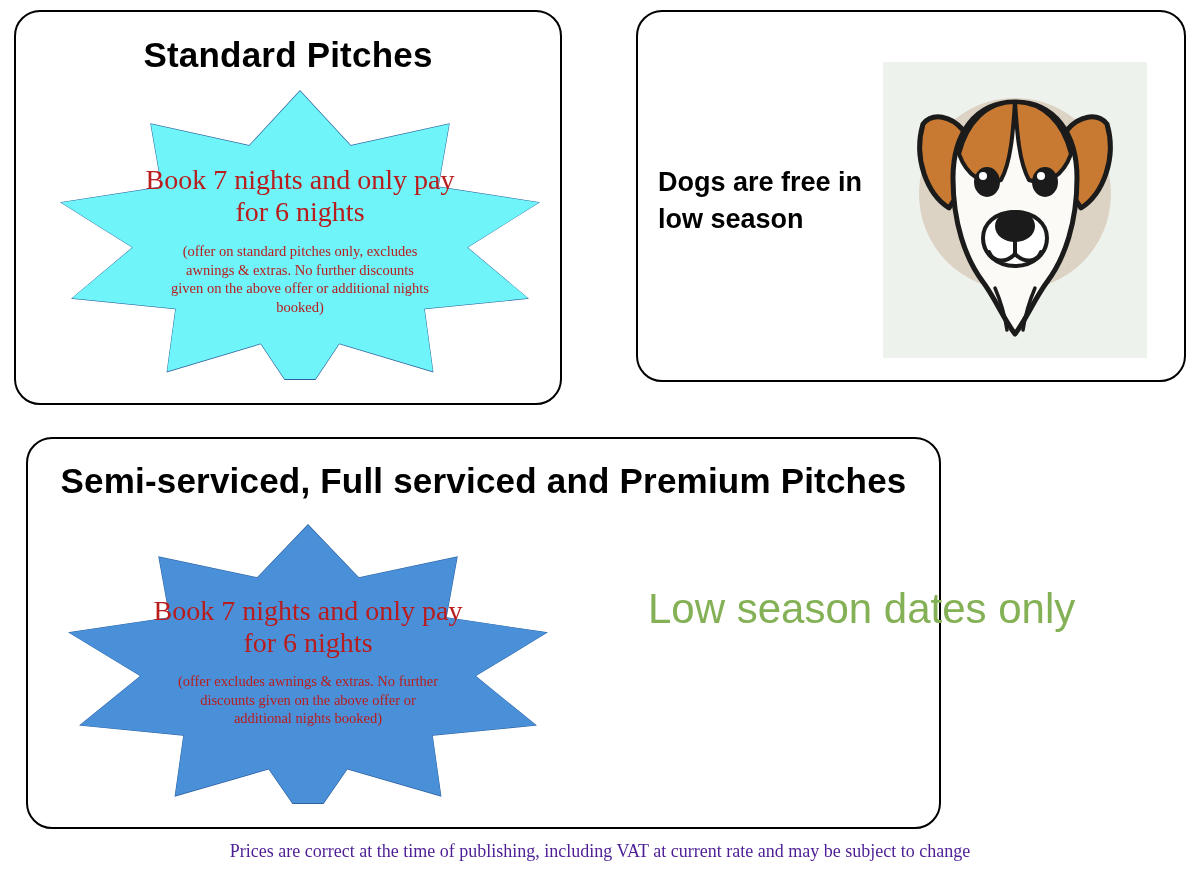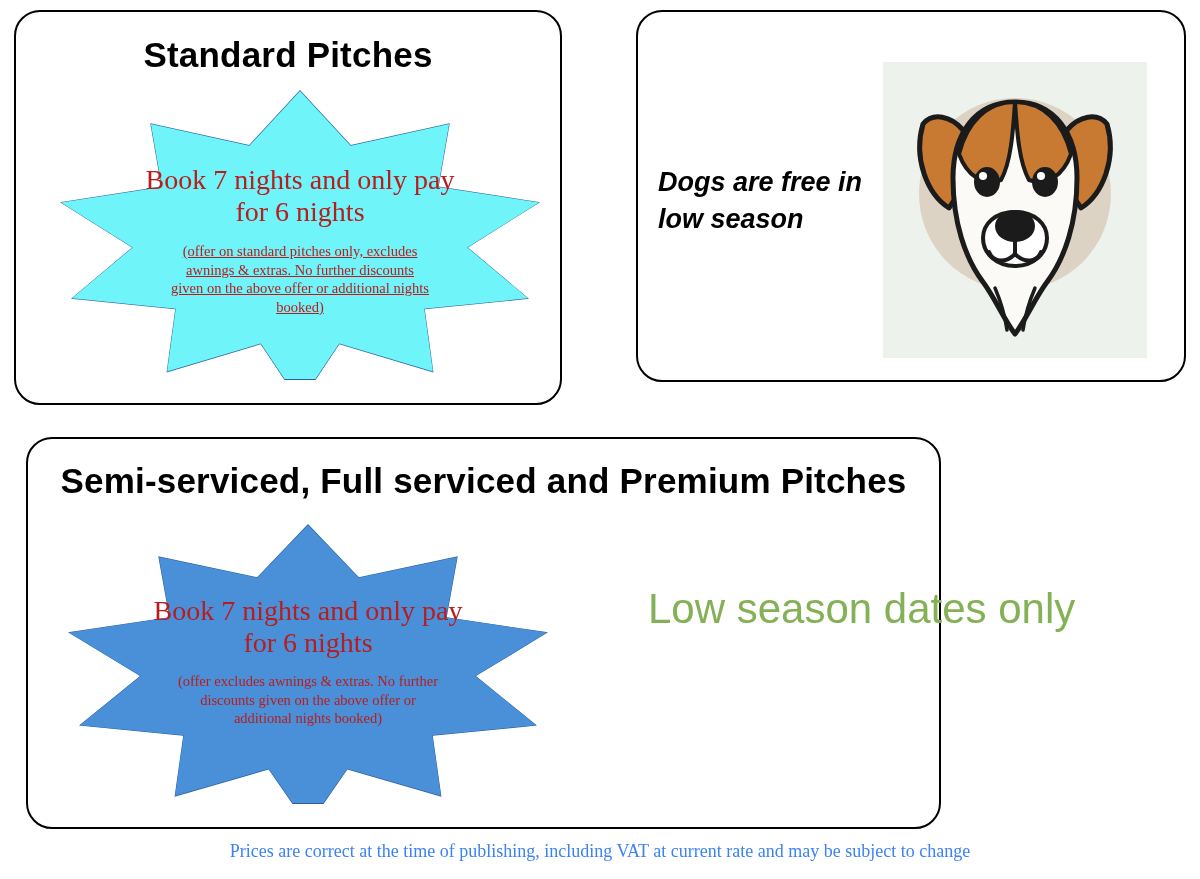--- a/index.html
+++ b/index.html
@@ -28,21 +28,20 @@
     left: 14px;
     top: 10px;
     width: 548px;
     height: 395px;
   }
   #panel-dogs {
     left: 636px;
     top: 10px;
     width: 550px;
     height: 372px;
-    font-style: italic;
   }
   #panel-serviced {
     left: 26px;
     top: 437px;
     width: 915px;
     height: 392px;
   }
 
   .panel-title {
     text-align: center;
@@ -132,21 +131,20 @@
     width: 480px;
     height: 290px;
   }
   #standard-star-head {
     top: 74px;
     padding: 0 70px;
   }
   #standard-star-note {
     top: 152px;
     padding: 0 110px;
-    text-decoration: underline;
   }
 
   
   #serviced-star-wrap {
     left: 40px;
     top: 85px;
     width: 480px;
     height: 280px;
   }
   #serviced-star-head {
@@ -198,21 +196,21 @@
 
   
   #footer-note {
     position: absolute;
     left: 0;
     right: 0;
     top: 841px;
     text-align: center;
     font-family: "Liberation Serif", serif;
     font-size: 18px;
-    color: #3b82f6;
+    color: #4c1d95;
   }
 </style>
 </head>
 <body>
 
 <div class="panel" id="panel-standard">
   <div class="panel-title" id="standard-title">Standard Pitches</div>
 
   <div class="star-wrap" id="standard-star-wrap">
     <div class="star star-border"></div>

